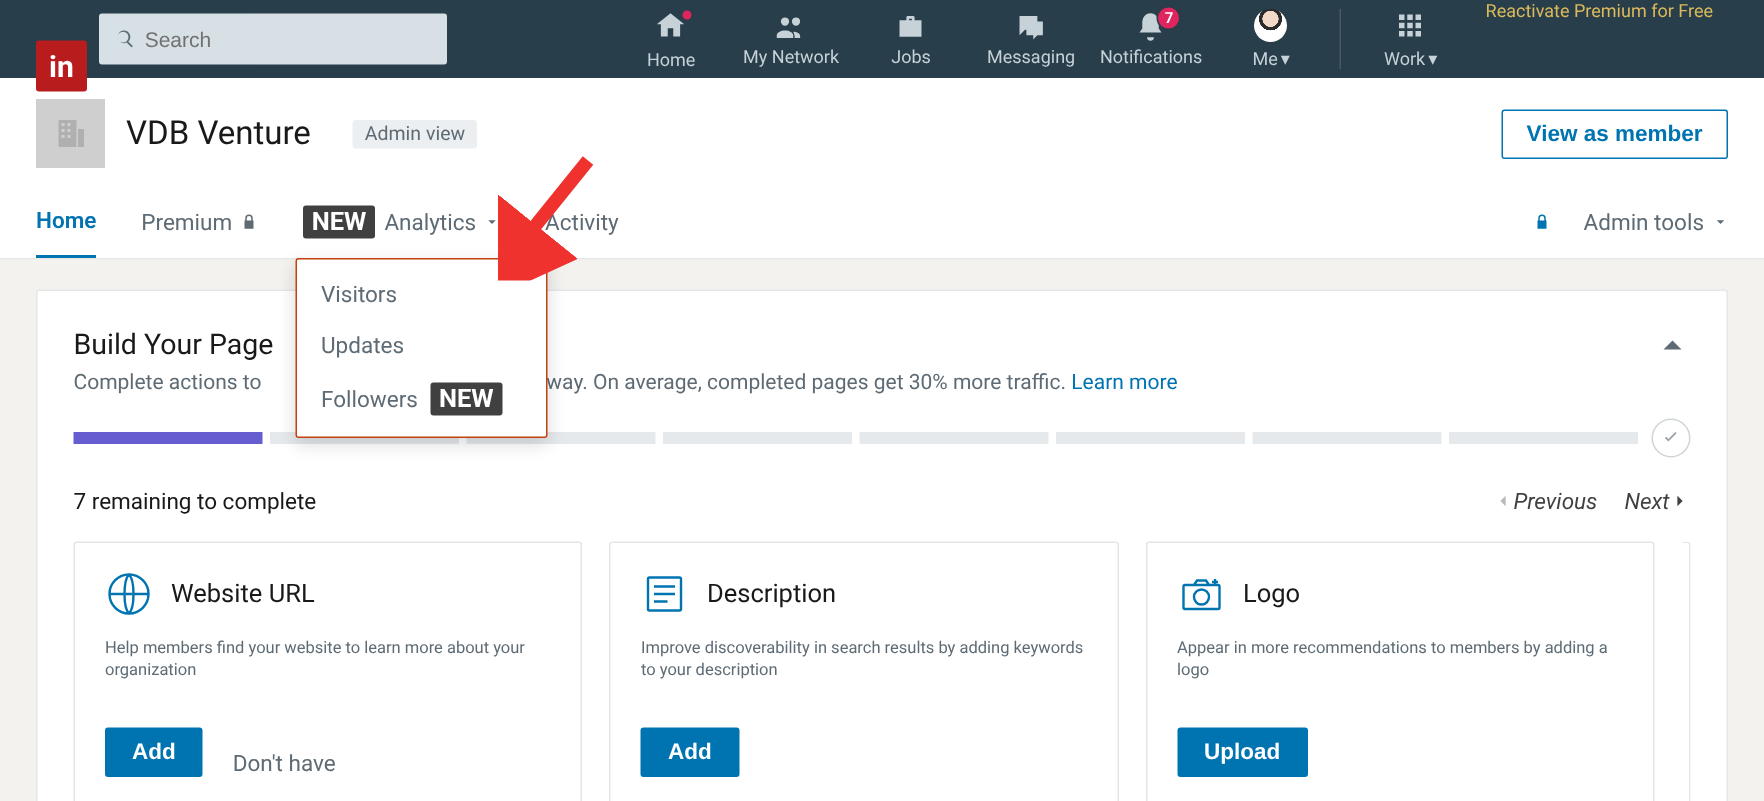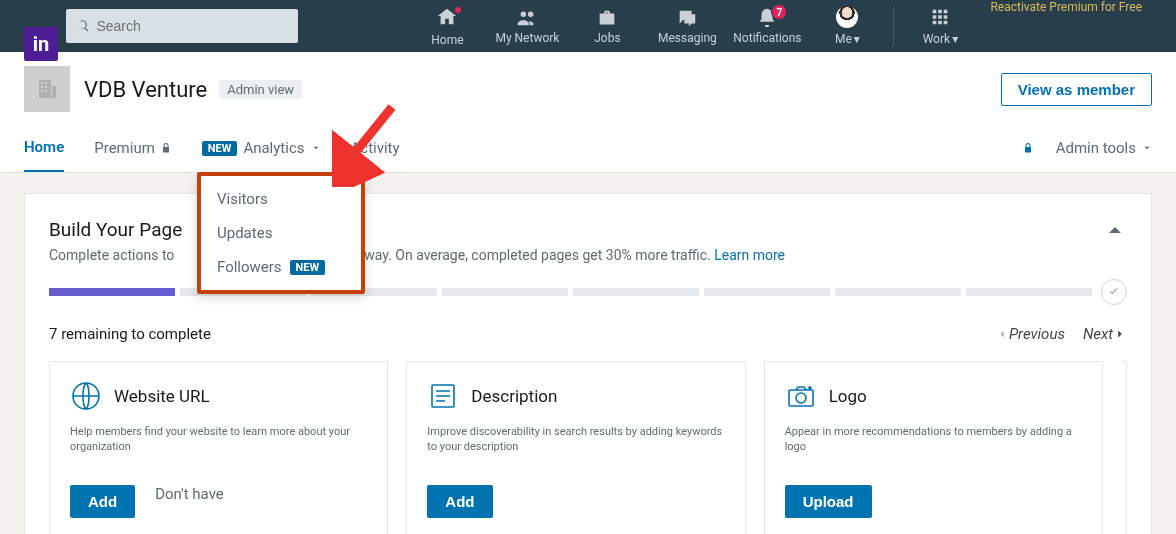--- a/index.html
+++ b/index.html
@@ -1,51 +1,51 @@
 <!DOCTYPE html>
 <html><head>
   <meta charset="utf-8">
   <style>
     * { margin: 0; padding: 0; box-sizing: border-box; }
     body { font-family: -apple-system, BlinkMacSystemFont, "Segoe UI", Roboto, Helvetica, Arial, sans-serif; background: #f3f2ef; color: rgba(0,0,0,0.9); width: 1176px; }
     
     .topbar { background: #283e4a; height: 52px; display: flex; align-items: center; padding: 0 24px; position: relative; }
-    .logo { width: 34px; height: 34px; background:#4c1d95; border-radius:2px; display:flex; align-items:center; justify-content:center; color:#fff; font-weight:700; font-size:20px; margin-right:8px;margin-top:36px;}
+    .logo { width: 34px; height: 34px; background:#b91c1c; border-radius:2px; display:flex; align-items:center; justify-content:center; color:#fff; font-weight:700; font-size:20px; margin-right:8px;margin-top:36px;}
     .search { flex: 0 0 auto; width: 232px; height:34px; background:#e1e9ee; border-radius:2px; display:flex; align-items:center; padding:0 10px; color:#283e4a; opacity:0.95;}
     .search svg { width:16px; height:16px; fill:#283e4a; opacity:0.7; margin-right:6px;}
     .search input { border:none; background:transparent; outline:none; font-size:14px; color:#283e4a; width:100%;}
     .nav-right { display:flex; margin-left:auto; align-items:stretch; height:52px;}
     .nav-item { width:80px; display:flex; flex-direction:column; align-items:center; justify-content:center; color:#c7d1d8; font-size:12px; cursor:pointer; position:relative;}
     .nav-item svg { width:22px; height:22px; fill:#c7d1d8; }
     .nav-item span { margin-top:2px; }
     .nav-item .caret { display:inline-block; margin-left:2px; }
     .nav-sep { width:1px; background: rgba(255,255,255,0.15); margin:6px 6px;}
     .badge-dot { position:absolute; top:4px; right:26px; width:8px; height:8px; border-radius:50%; background:#e0245e; border:1px solid #283e4a;}
     .badge-num { position:absolute; top:2px; right:20px; min-width:16px; height:16px; border-radius:8px; background:#e0245e; color:#fff; font-size:10px; display:flex; align-items:center; justify-content:center; padding:0 3px; border:1px solid #283e4a; font-weight:600;}
     .avatar { width:22px; height:22px; border-radius:50%; background: radial-gradient(circle at 50% 30%, #f3d9c7 0 28%, #2b2b2b 29% 40%, #fff 41% 100%); }
     .premium-link { color:#dcba5b; font-size:12px; text-align:center; padding:0 10px; line-height:14px;}
     
     .page-header-wrap { background:#fff; border-bottom:1px solid #e6e6e6; }
     .page-header { max-width:1128px; margin:0 auto; padding:14px 0 12px; display:flex; align-items:center; position:relative;}
     .co-logo-ph { width:46px; height:46px; background:#cfcfcf; margin-right:14px; display:flex; align-items:center; justify-content:center;}
     .co-logo-ph svg { width:24px; height:24px; fill:#b0b0b0;}
-    .page-title { font-size:22px; font-weight:400; color:rgba(0,0,0,0.9); margin-right:12px;}
+    .page-title { font-size:22px; font-weight:400; color:rgba(0,0,0,0.9); margin-right:28px;}
     .admin-badge { background:#eceff1; color:#5e6b74; font-size:13px; padding:2px 8px; border-radius:2px;}
     .view-member { margin-left:auto; border:1px solid #0073b1; color:#0073b1; background:#fff; padding:7px 16px; font-size:15px; font-weight:600; border-radius:2px; cursor:pointer;}
     
     .tabs { max-width:1128px; margin:0 auto; display:flex; align-items:center; height:48px; font-size:15px; position:relative;}
     .tab-item { margin-right:30px; color:#5e6b74; display:flex; align-items:center; cursor:pointer; height:100%;}
     .tab-item.active { color:#0073b1; font-weight:600; border-bottom:2px solid #0073b1;}
     .lock-sm { width:12px; height:12px; fill:#5e6b74; margin-left:5px;}
-    .new-badge { background:#0369a1; color:#fff; font-size:11px; font-weight:700; padding:1px 6px; border-radius:2px; margin-right:6px;}
+    .new-badge { background:#404040; color:#fff; font-size:17px; font-weight:700; padding:1px 6px; border-radius:2px; margin-right:6px;}
     .admin-tools { margin-left:auto; display:flex; align-items:center; color:#5e6b74;}
     .admin-tools .lock-alone { margin-right:22px;}
     .caret-dk { width:10px; height:10px; fill:#5e6b74; margin-left:6px;}
     
-    .dropdown { position:absolute; top:48px; left:173px; width:168px; background:#fff; border:4px solid #c2410c; box-shadow:0 4px 12px rgba(0,0,0,0.15); border-radius:2px; z-index:30; padding:6px 0;}
+    .dropdown { position:absolute; top:48px; left:173px; width:168px; background:#fff; border:1px solid #c2410c; box-shadow:0 4px 12px rgba(0,0,0,0.15); border-radius:2px; z-index:30; padding:6px 0;}
     .dd-item { padding:8px 16px; font-size:15px; color:#5e6b74; cursor:pointer; display:flex; align-items:center;}
     
     .arrow-anno { position:absolute; left:308px; top:-22px; width:70px; height:85px; z-index:40; pointer-events:none;}
     
     .panel { max-width:1128px; margin:20px auto; background:#fff; border:1px solid #e6e6e6; border-radius:2px; padding:24px;}
     .panel-head { display:flex; align-items:flex-start;gap:48px;}
     .panel-head-left h2 { font-size:19px; font-weight:400; color:rgba(0,0,0,0.9); margin-bottom:6px;}
     .panel-head-left p { font-size:14px; color:#5e6b74;}
     .panel-head-left a { color:#0073b1; text-decoration:none;}
     .collapse-btn { margin-left:auto; width:24px; height:24px; cursor:pointer;}
@@ -61,21 +61,21 @@
     .pager span.disabled { color:#b6bbbf; cursor:default;}
     .pager svg { width:14px; height:14px; fill:currentColor;}
     
     .cards { display:flex; gap:18px; margin-top:18px;}
     .card { flex:1; border:1px solid #e6e6e6; border-radius:2px; padding:18px 20px 22px; display:flex; flex-direction:column; min-height:180px;}
     .card-head { display:flex; align-items:center; margin-bottom:12px;}
     .card-icon { width:32px; height:32px; margin-right:12px;}
     .card-icon svg { width:32px; height:32px; fill:none; stroke:#0073b1; stroke-width:1.6;}
     .card h3 { font-size:17px; font-weight:400; color:rgba(0,0,0,0.9);}
     .card p { font-size:11px; color:#5e6b74; line-height:1.4;}
-    .card-actions { margin-top:auto; padding-top:20px; display:flex; align-items:flex-start; gap:20px;}
+    .card-actions { margin-top:auto; padding-top:20px; display:flex; align-items:flex-end; gap:20px;}
     .btn-primary { background:#0073b1; color:#fff; border:none; padding:8px 18px; font-size:15px; font-weight:600; border-radius:2px; cursor:pointer;}
     .btn-ghost { color:#5e6b74; font-size:15px; cursor:pointer;}
     .card-edge { width:6px; border:1px solid #e6e6e6; border-left:none; border-radius:0 2px 2px 0;}
   </style>
 </head>
 <body>
 
 <div class="topbar">
   <div class="logo">in</div>
   <div class="search">

